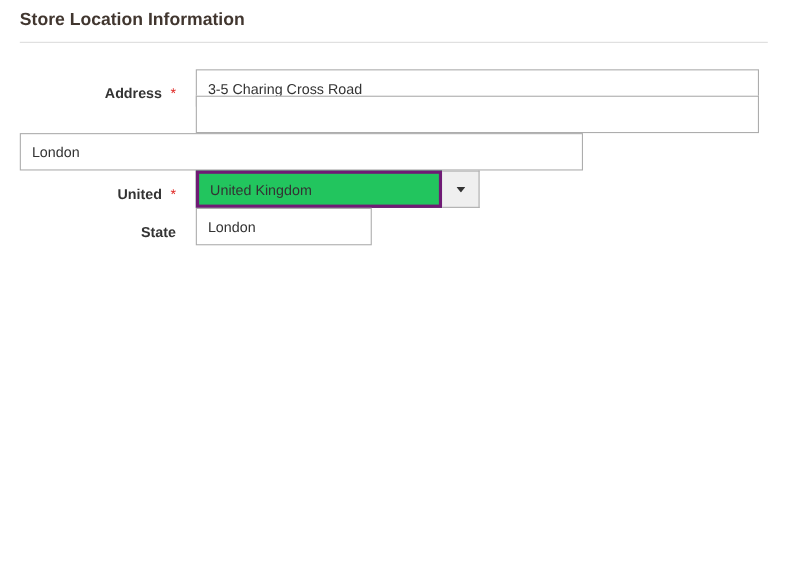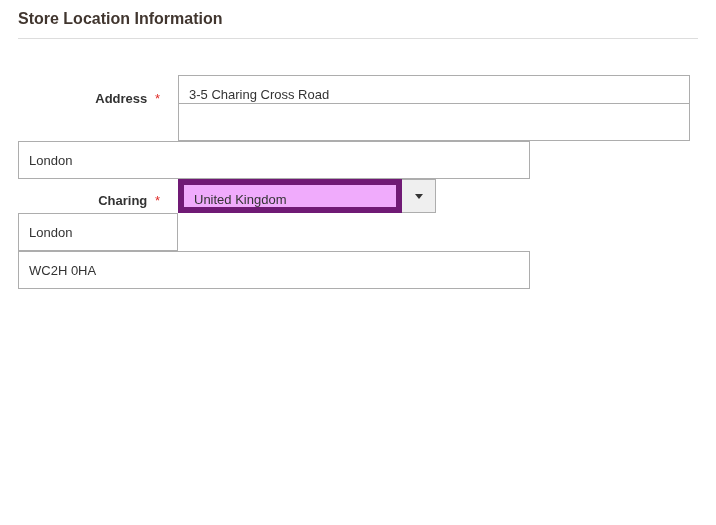--- a/index.html
+++ b/index.html
@@ -9,21 +9,21 @@
       color: #333;
       background: #fff;
       padding: 10px 18px;
     }
     .section-title {
       font-size: 16px;
       font-weight: 600;
       color: #41362f;
       padding-bottom: 10px;
       border-bottom: 1px solid #ddd;
-      margin-bottom: 36px;
+      margin-bottom: 24px;
     }
     .form-row {
       display: flex;
       align-items: center;
     }
     .form-row.address2 { margin-top: -10px; }
     .label-col {
       width: 160px;
       text-align: right;
       padding-right: 18px;
@@ -35,37 +35,37 @@
     .required-mark {
       color: #e02b27;
       margin-left: 4px;
       font-weight: normal;
     }
     .field-col { flex: 1; }
     .text-input {
       width: 100%;
       max-width: 512px;
       height: 34px;
-      padding: 18px 10px;
+      padding: 6px 10px;
       border: 1px solid #adadad;
       font-size: 13px;
       color: #333;
     }
     .short-input { width: 160px; }
     .select-wrap {
       display: flex;
       width: 258px;
       height: 34px;
     }
     .select-value {
       flex: 1;
-      border: 6px solid #701a75;
+      border: 3px solid #701a75;
       padding: 7px 10px;
       font-size: 13px;
-      background: #f0abfc;
+      background: #22c55e;
     }
     .select-btn {
       width: 34px;
       border: 1px solid #adadad;
       border-left: none;
       background: #efefef;
       display: flex;
       align-items: center;
       justify-content: center;
       cursor: pointer;
@@ -95,38 +95,38 @@
 </div>
 
 <div class="form-row">
   <div class="field-col">
     <input type="text" class="text-input" value="London" style="">
   </div>
 </div>
 
 <div class="form-row">
   <div class="label-col">
-    <span>Charing</span>
+    <span>United</span>
     <span class="required-mark">*</span>
   </div>
   <div class="field-col">
     <div class="select-wrap">
       <div class="select-value">United Kingdom</div>
       <div class="select-btn">
         <svg viewBox="0 0 8 5">
             <path d="M0 0 L8 0 L4 5 Z"></path>
           </svg>
       </div>
     </div>
   </div>
 </div>
 
 <div class="form-row">
+  <div class="label-col">
+    <span>State</span>
+  </div>
   <div class="field-col">
     <input type="text" class="text-input short-input" value="London" style="">
   </div>
 </div>
 
 <div class="form-row">
-  <div class="field-col">
-    <input type="text" class="text-input" value="WC2H 0HA" style="">
-  </div>
 </div>
 
 </body></html>

